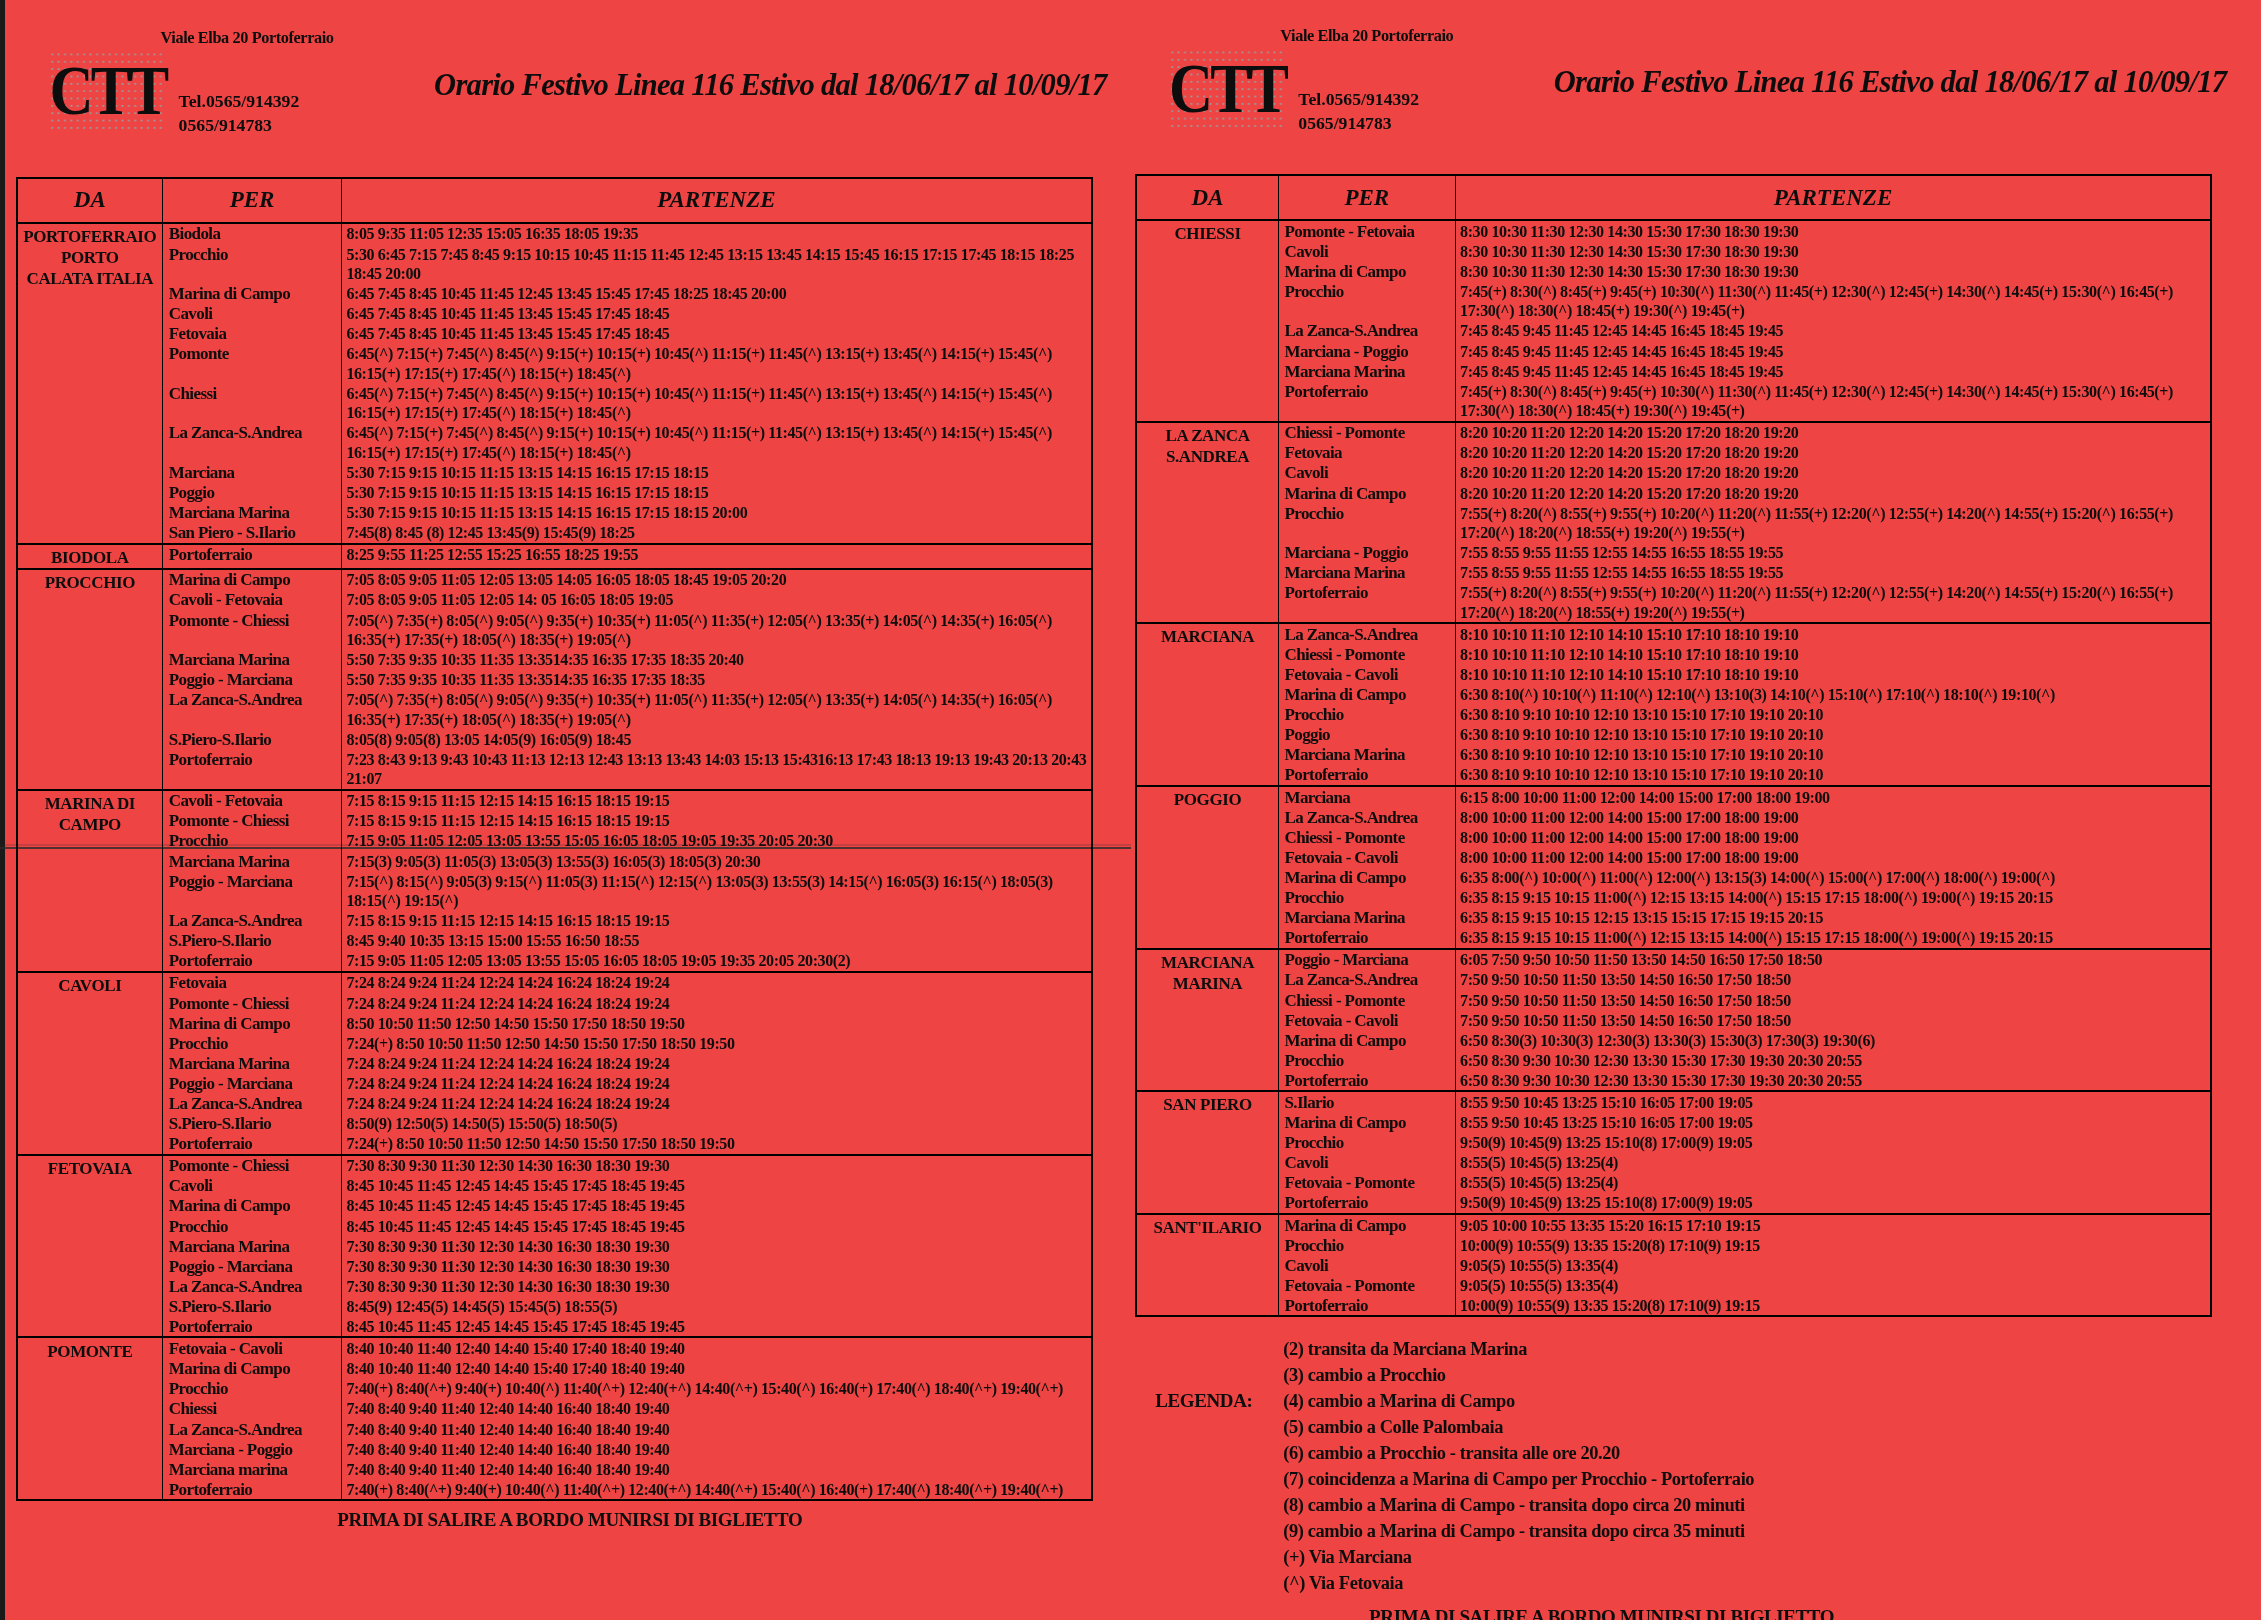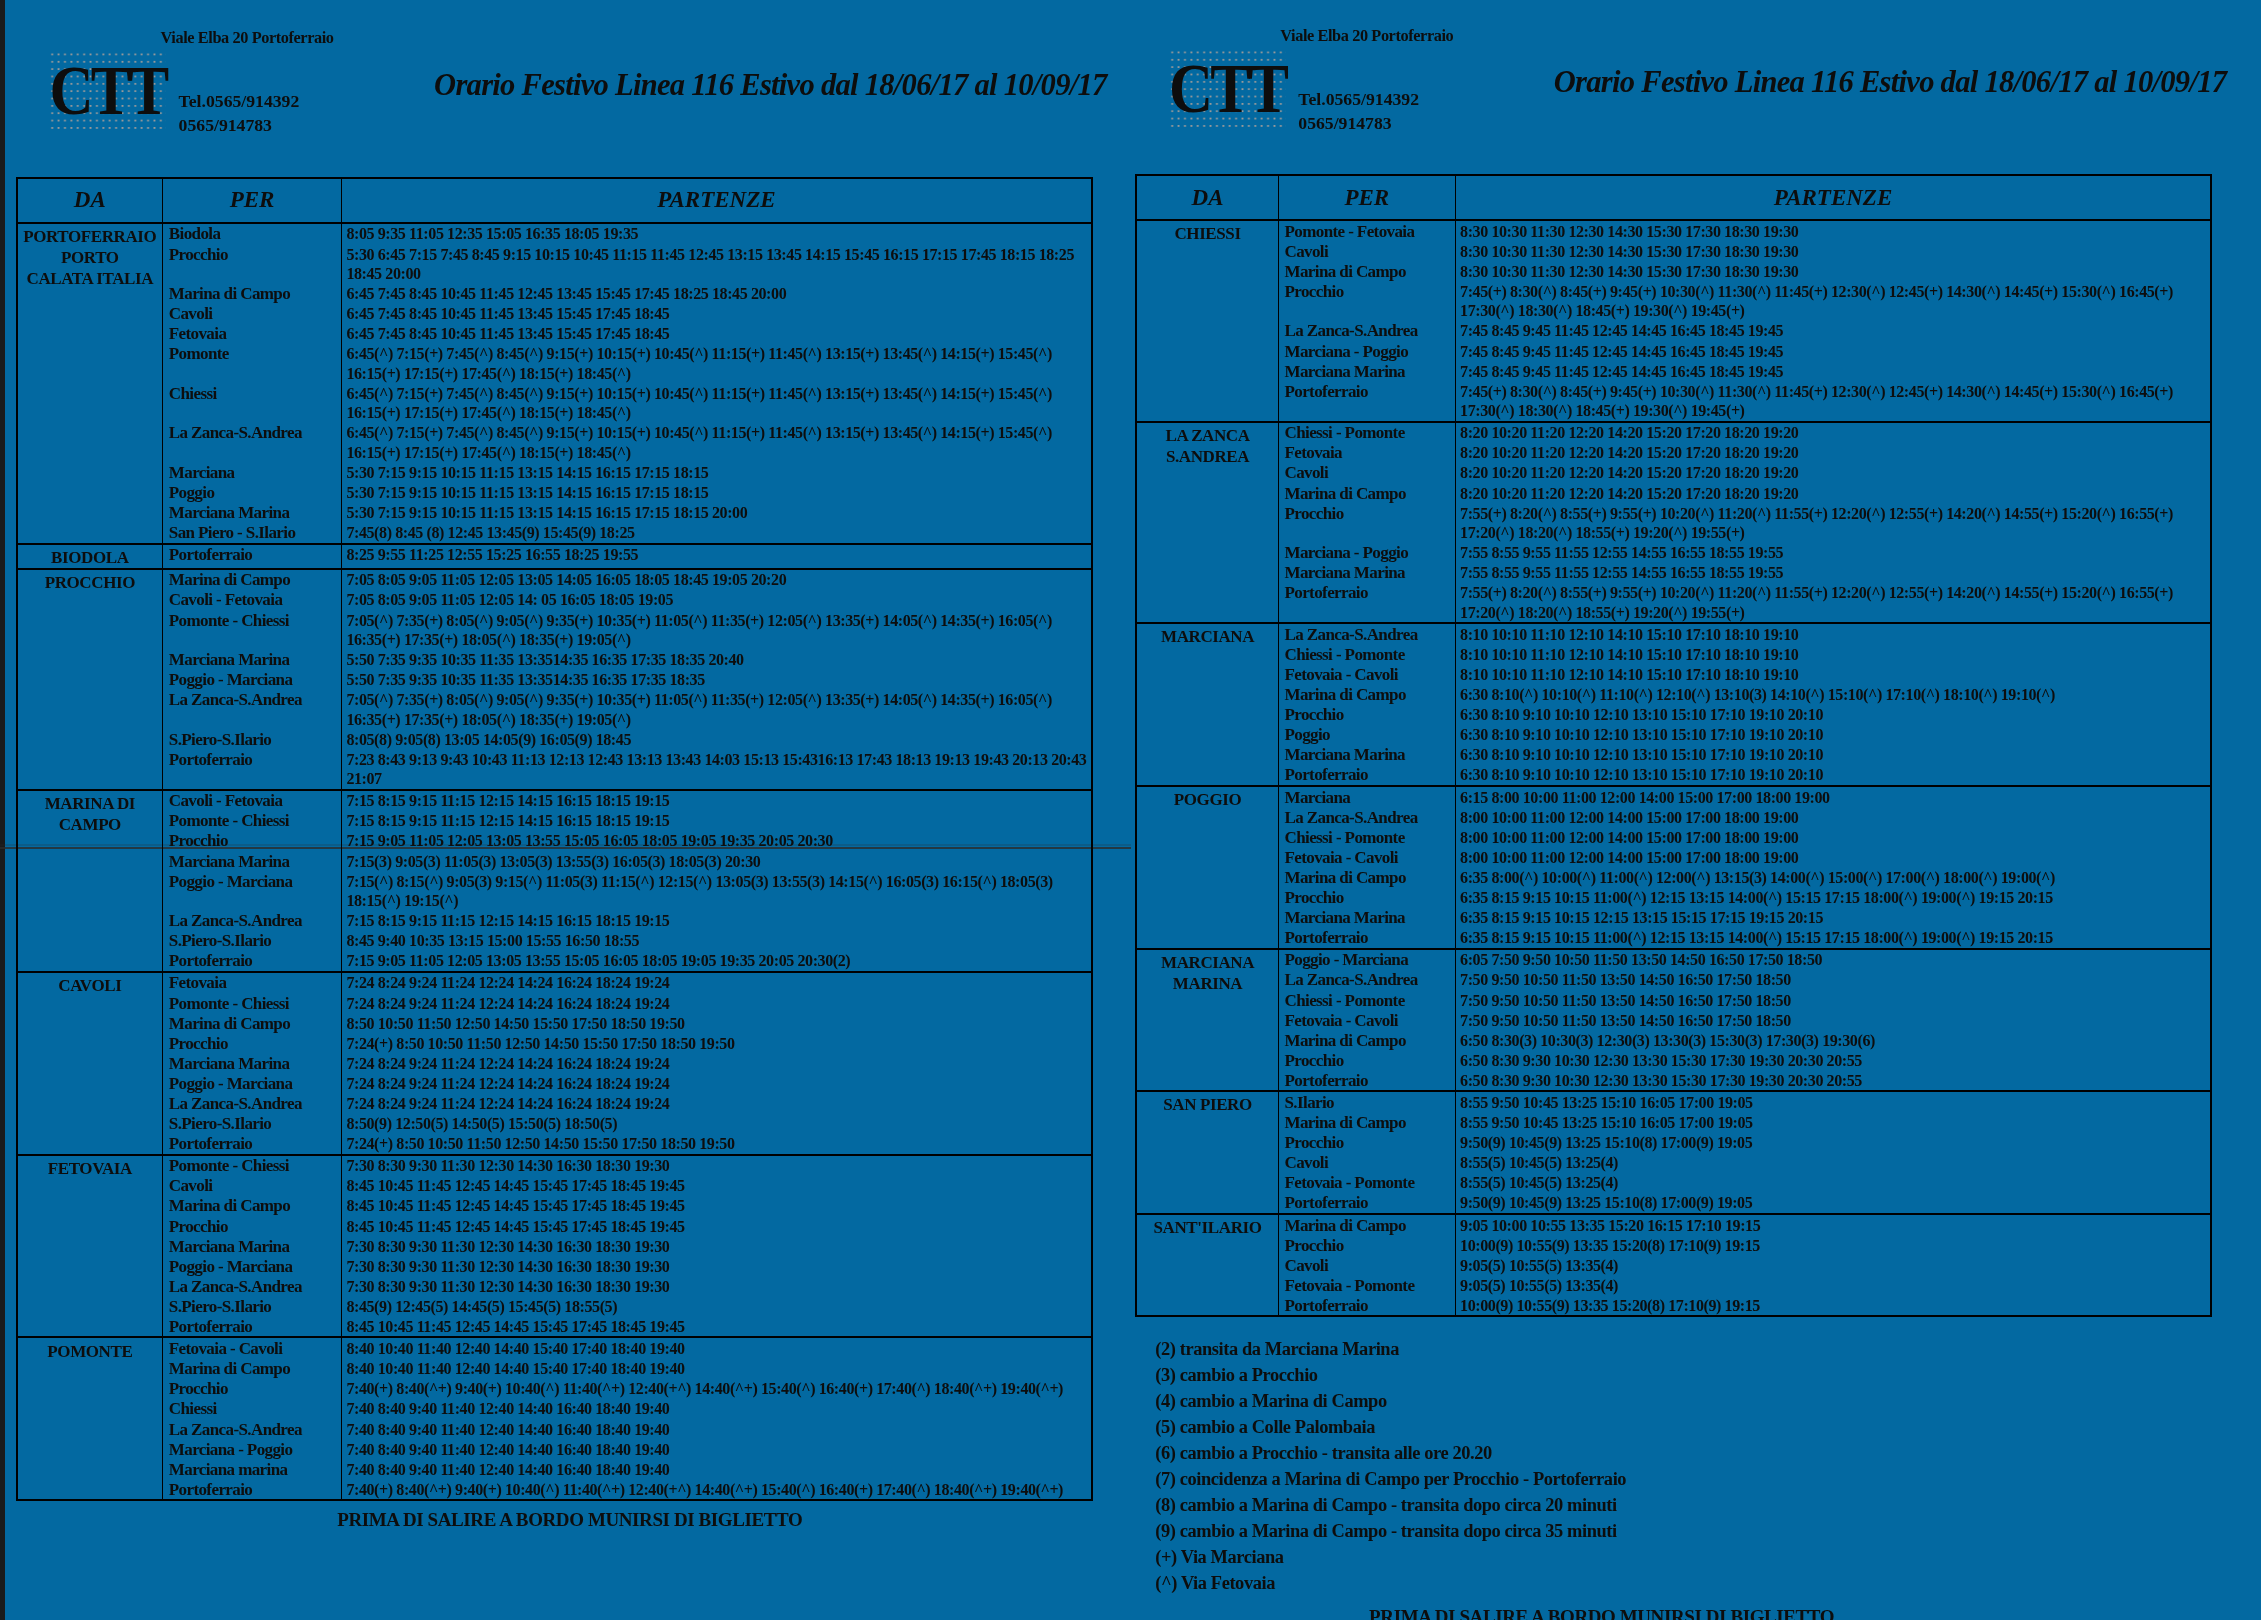--- a/index.html
+++ b/index.html
@@ -1,20 +1,20 @@
 <!DOCTYPE html>
 <html style="font-size:11.3px"><head>
 <meta charset="utf-8">
 <style>
   * { margin:0; padding:0; box-sizing:border-box; }
   html,body { background:#e8e8e6; }
   body { font-family:"Liberation Serif", serif; color:#0d0d0d; }
   .board {
     position:relative; width:2261px; height:1621px;
-    background:#0369a1; overflow:hidden;
+    background:#ef4444; overflow:hidden;
   }
   .scan-edge { position:absolute; left:0; top:0; width:5px; height:100%; background:#1a1a1a; }
   .sheet { position:absolute; top:0; width:1131px; height:1621px; }
   .sheet.left { left:0; padding:12.8px 7px 0 15.6px; }
   .sheet.right { left:1131px; padding:10px 10px 0 4.3px; }
 
   
   .hdr { position:relative; height:164px; }
   .logo-block { position:absolute; left:21px; top:15.6px; width:298px; }
   .addr { margin-left:124px; font-size:16.3px; font-weight:700; letter-spacing:-0.4px; }
@@ -563,20 +563,21 @@
             <td class="per">Fetovaia - Pomonte</td>
             <td class="times">9:05(5) 10:55(5) 13:35(4)</td>
           </tr>
           <tr>
             <td class="per">Portoferraio</td>
             <td class="times">10:00(9) 10:55(9) 13:35 15:20(8) 17:10(9) 19:15</td>
           </tr>
         </tbody>
     </table>
     <div class="legend">
+      <div class="legend-label">LEGENDA:</div>
       <div class="legend-items">
           <div>(2) transita da Marciana Marina</div>
           <div>(3) cambio a Procchio</div>
           <div>(4) cambio a Marina di Campo</div>
           <div>(5) cambio a Colle Palombaia</div>
           <div>(6)  cambio a Procchio - transita alle ore 20.20</div>
           <div>(7) coincidenza a Marina di Campo per Procchio - Portoferraio</div>
           <div>(8) cambio a Marina di Campo - transita dopo circa 20 minuti</div>
           <div>(9) cambio a Marina di Campo - transita dopo circa 35 minuti</div>
           <div>(+) Via Marciana</div>

